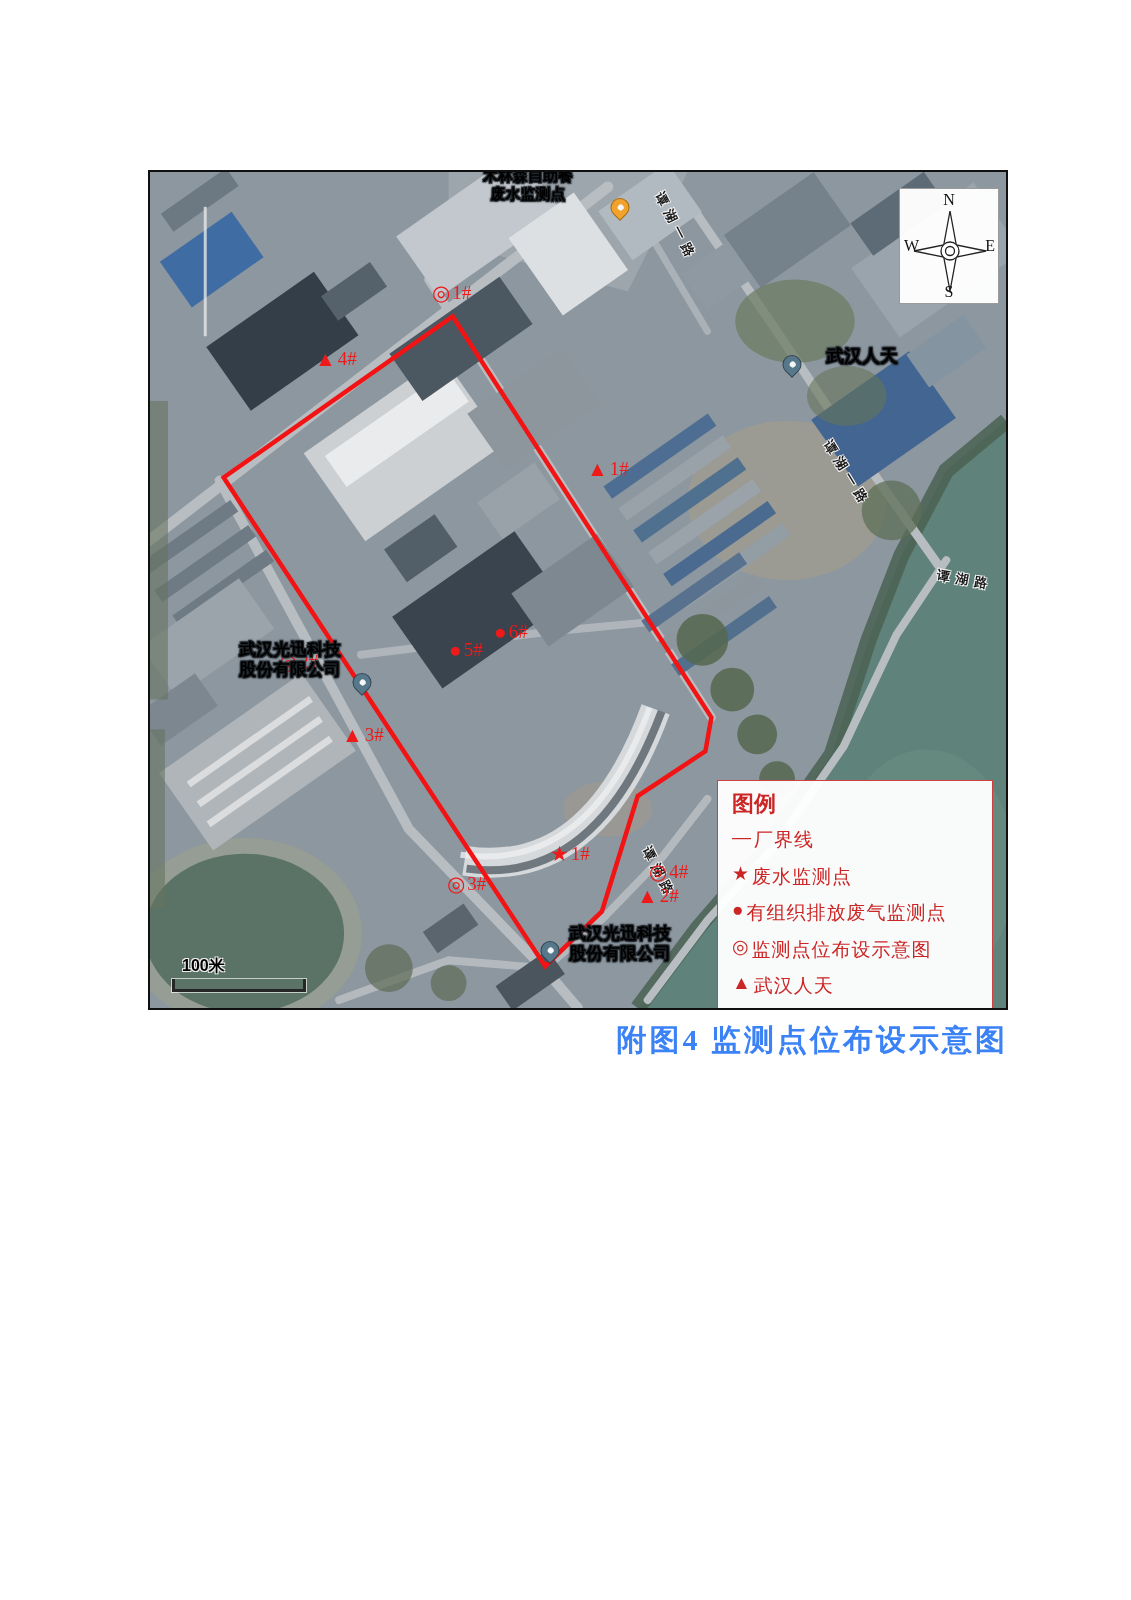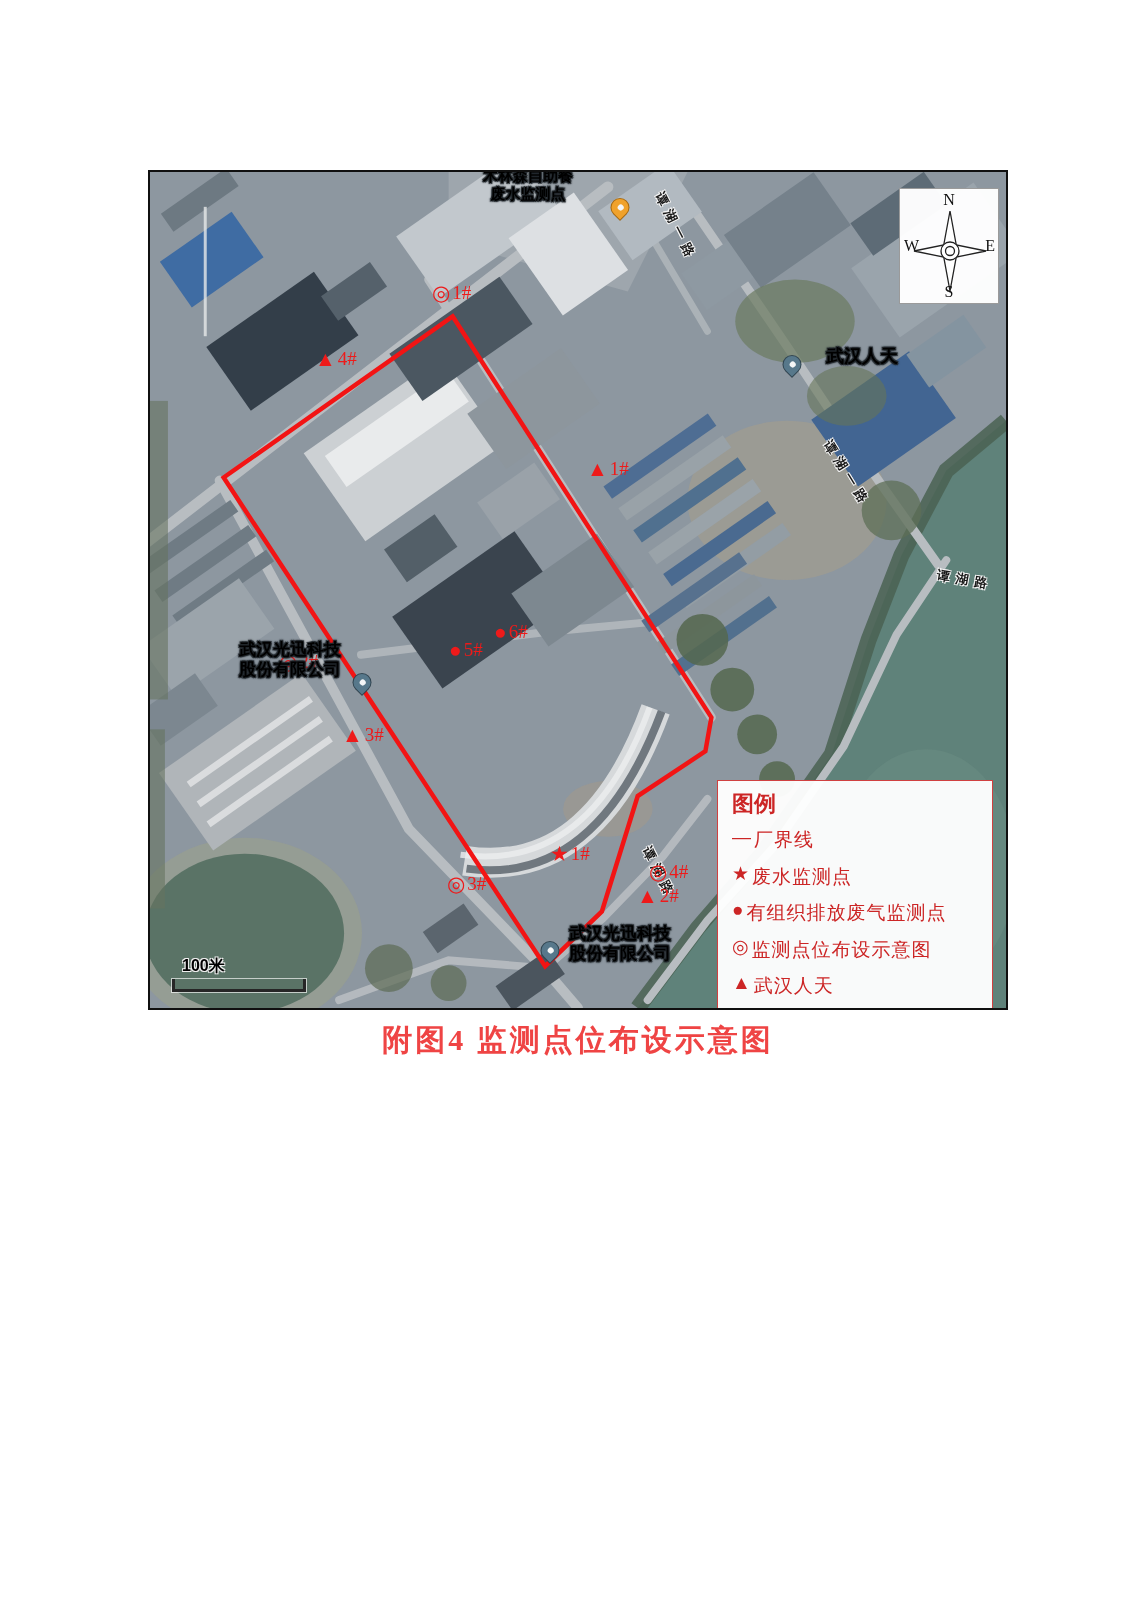--- a/index.html
+++ b/index.html
@@ -80,22 +80,22 @@
     padding:8px 12px 6px 14px;z-index:6;color:var(--c-legend);
   }
   .legend-title{font-size:22px;font-weight:bold;line-height:30px;color:var(--c-legend);}
   .legend-row{display:flex;align-items:center;line-height:30.5px;font-size:19px;color:var(--c-legend);}
   .legend-sym{margin-right:3px;color:var(--c-legend);}
   .legend-text{color:var(--c-legend);letter-spacing:1px;margin-top:6px;}
   
   .boundary{stroke:var(--c-boundary);}
   
   .caption{
-    position:absolute;left:148px;top:1020px;width:860px;text-align:center;
-    font-size:30px;font-weight:bold;color:#ef4444;letter-spacing:3px;
+    position:absolute;left:148px;top:1020px;width:860px;text-align:right;
+    font-size:30px;font-weight:bold;color:#3b82f6;letter-spacing:3px;
     font-family:"Liberation Serif", serif;
   }
 </style>
 </head>
 <body>
 
 <div class="map-frame">
 
   <svg class="basemap" viewBox="0 0 860 840" preserveAspectRatio="none">
 

